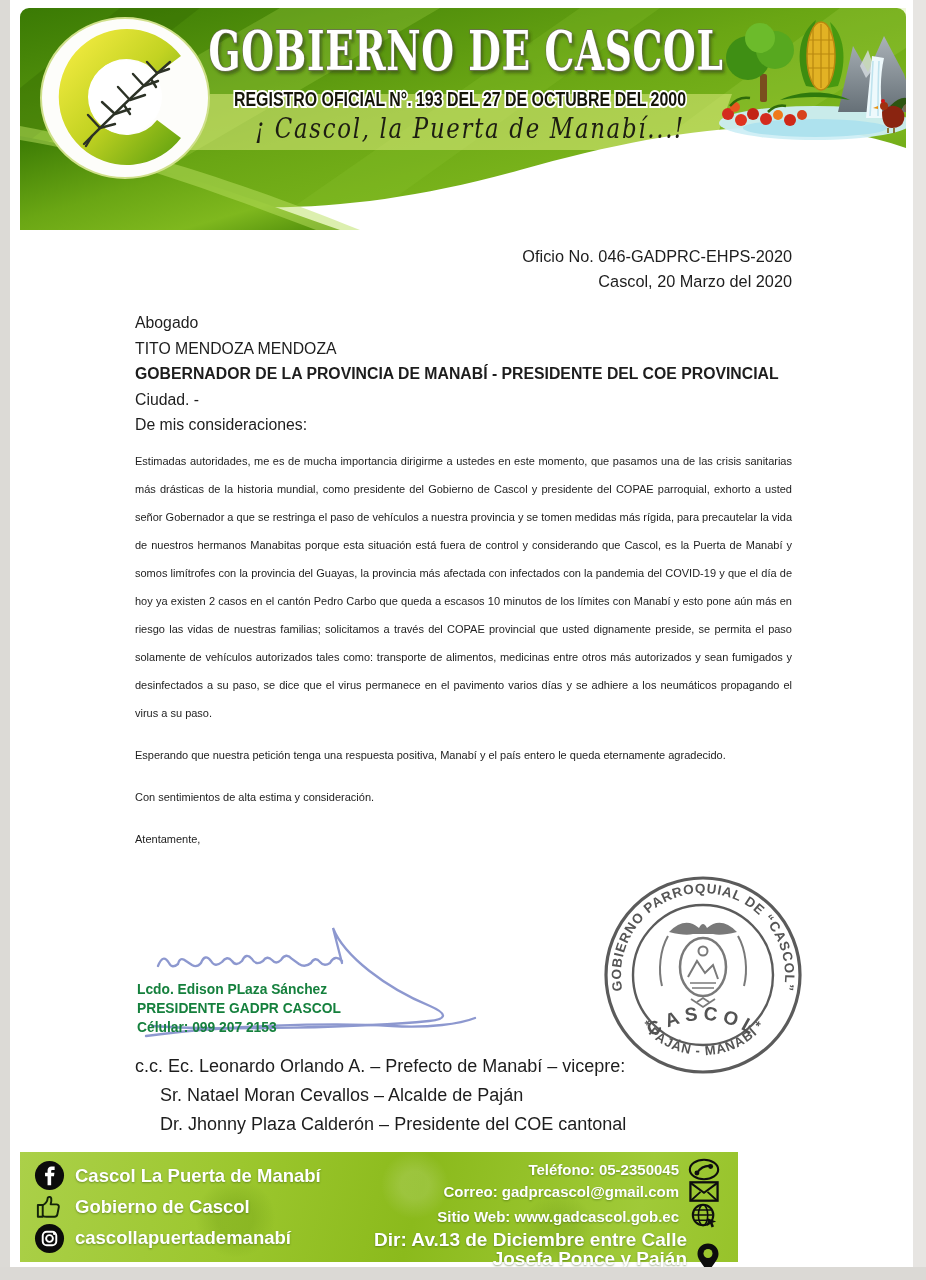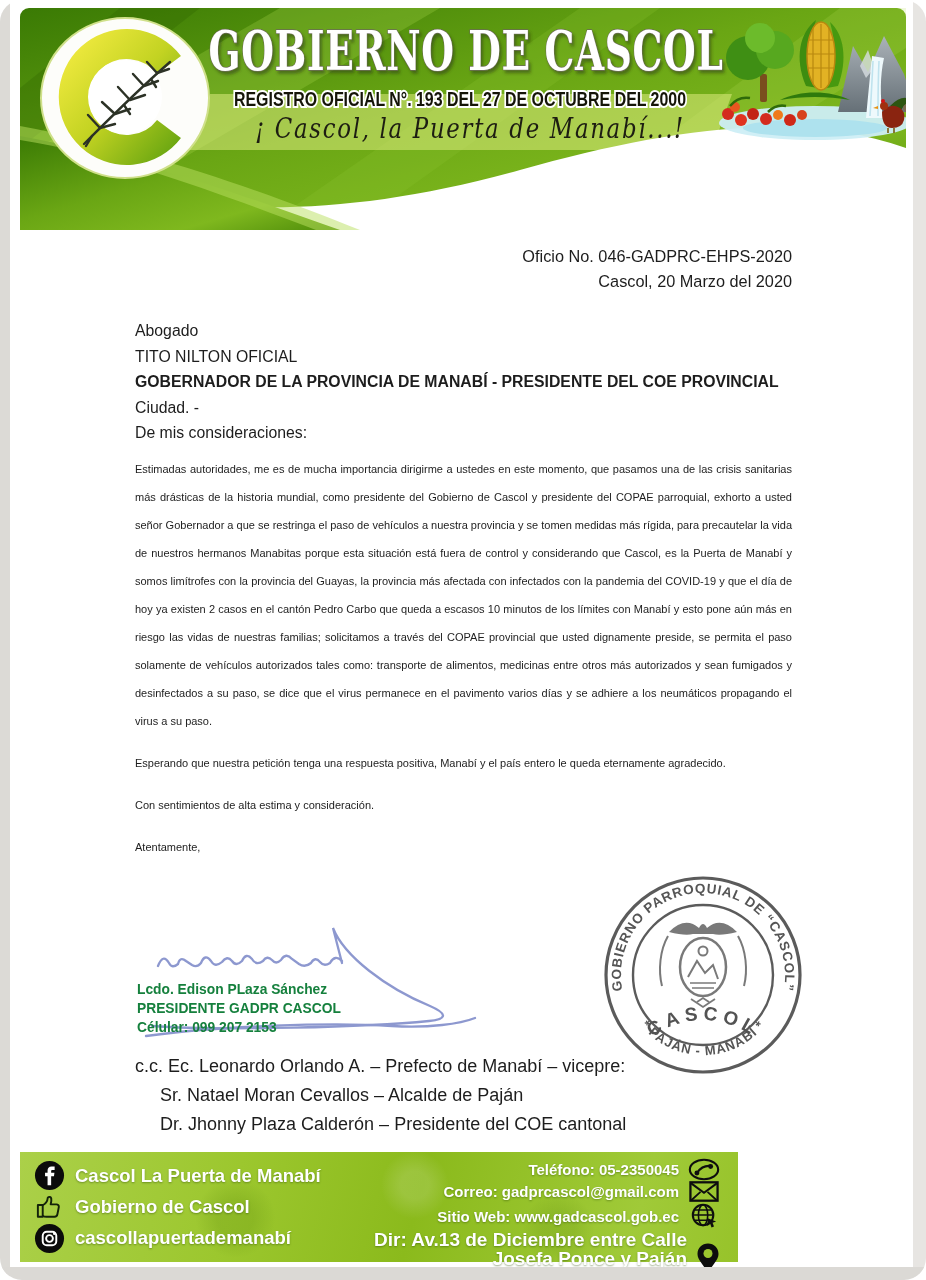--- a/index.html
+++ b/index.html
@@ -1,31 +1,31 @@
 <!DOCTYPE html>
 <html><head>
 <meta charset="utf-8">
 <style>
   * { margin:0; padding:0; box-sizing:border-box; }
   html,body { background:#ffffff; }
   body { font-family:"Liberation Sans", sans-serif; }
-  .page { position:relative; width:926px; height:1280px; background:#ffffff; overflow:hidden;border-radius:22px; }
+  .page { position:relative; width:926px; height:1280px; background:#ffffff; overflow:hidden; }
 
   
   .edge { position:absolute; }
   .edge-left   { left:0; top:0; width:10px; height:1280px; background:#dcdad6; }
   .edge-right  { right:0; top:0; width:13px; height:1280px; background:#e7e5e2; }
   .edge-bottom { left:0; bottom:0; width:926px; height:13px; background:#dbd9d5; }
 
   
   .banner { position:absolute; left:20px; top:8px; width:886px; height:222px; }
 
   
   .doc { position:absolute; left:135px; top:244px; width:657px; color:#1d1d1d; }
-  .right-block { text-align:right; font-size:16.3px; line-height:25px; margin-bottom:24px; }
+  .right-block { text-align:right; font-size:16.3px; line-height:25px; margin-bottom:16px; }
   .addr { font-size:15.8px; line-height:25.6px; }
   .addr .bold { font-weight:bold; }
   .paras p { font-size:11px; line-height:28px; text-align:justify; margin:0 0 14px 0; }
   .paras p:first-child { margin-top:9px; }
   .paras p.short { text-align:left; }
 
   
   .sig-svg { position:absolute; left:130px; top:918px; }
   .sig-block { position:absolute; left:137px; top:980px; font-size:13.8px; font-weight:bold;
                color:#15803d; line-height:19px; }
@@ -158,21 +158,21 @@
     <text x="450" y="130" text-anchor="middle" font-family="'DejaVu Serif', serif" font-style="italic" font-size="27" fill="#1d1d12" letter-spacing="2" textLength="430" lengthAdjust="spacingAndGlyphs">¡ Cascol, la Puerta de Manabí...!</text>
   </svg>
 
   <div class="doc">
     <div class="right-block">
       <div>Oficio No. 046-GADPRC-EHPS-2020</div>
       <div>Cascol, 20 Marzo del 2020</div>
     </div>
     <div class="addr">
       <div>Abogado</div>
-      <div>TITO NILTON OFICIAL</div>
+      <div>TITO MENDOZA MENDOZA</div>
       <div class="bold">GOBERNADOR DE LA PROVINCIA DE MANABÍ - PRESIDENTE DEL COE PROVINCIAL</div>
       <div>Ciudad. -</div>
       <div>De mis consideraciones:</div>
     </div>
     <div class="paras">
       <p>Estimadas autoridades, me es de mucha importancia dirigirme a ustedes en este momento, que pasamos una de las crisis sanitarias más drásticas de la historia mundial, como presidente del Gobierno de Cascol y presidente del COPAE parroquial, exhorto a usted señor Gobernador a que se restringa el paso de vehículos a nuestra provincia y se tomen medidas más rígida, para precautelar la vida de nuestros hermanos Manabitas porque esta situación está fuera de control y considerando que Cascol, es la Puerta de Manabí y somos limítrofes con la provincia del Guayas, la provincia más afectada con infectados con la pandemia del COVID-19 y que el día de hoy ya existen 2 casos en el cantón Pedro Carbo que queda a escasos 10 minutos de los límites con Manabí y esto pone aún más en riesgo las vidas de nuestras familias; solicitamos a través del COPAE provincial que usted dignamente preside, se permita el paso solamente de vehículos autorizados tales como:   transporte de alimentos, medicinas entre otros más autorizados y sean fumigados y desinfectados a su paso, se dice que el virus permanece en el pavimento varios días y se adhiere a los neumáticos propagando el virus a su paso.</p>
       <p>Esperando que nuestra petición tenga una respuesta positiva, Manabí y el país entero le queda eternamente agradecido.</p>
       <p class="short">Con sentimientos de alta estima y consideración.</p>
       <p class="short">Atentamente,</p>
     </div>

